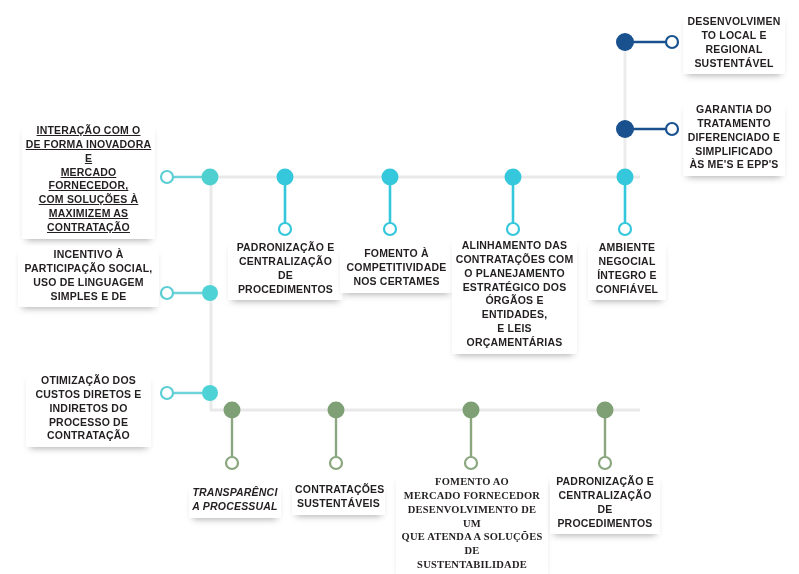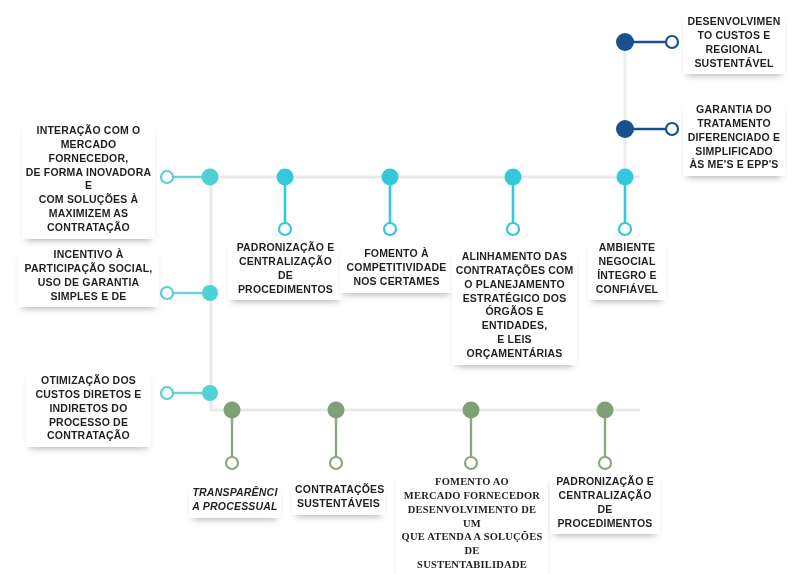--- a/index.html
+++ b/index.html
@@ -108,33 +108,33 @@
 
     <line x1="471" y1="410" x2="471" y2="463" stroke="#8aa77f" stroke-width="2.4"></line>
     <circle cx="471" cy="410" r="8.5" fill="#7fa074"></circle>
     <circle cx="471" cy="463" r="6" fill="#ffffff" stroke="#8aa77f" stroke-width="2.2"></circle>
 
     <line x1="605" y1="410" x2="605" y2="463" stroke="#8aa77f" stroke-width="2.4"></line>
     <circle cx="605" cy="410" r="8.5" fill="#7fa074"></circle>
     <circle cx="605" cy="463" r="6" fill="#ffffff" stroke="#8aa77f" stroke-width="2.2"></circle>
   </svg>
 
-  <div class="label lbl-left" style="left:22px; top:122px; width:133px;">
+  <div class="label lbl-left" style="left:22px; top:122px; width:133px;text-decoration:underline;">
     <span>INTERAÇÃO COM O</span>
+    <span>DE FORMA INOVADORA E</span>
     <span>MERCADO FORNECEDOR,</span>
-    <span>DE FORMA INOVADORA E</span>
     <span>COM SOLUÇÕES À</span>
     <span>MAXIMIZEM AS</span>
     <span>CONTRATAÇÃO</span>
   </div>
 
   <div class="label lbl-left" style="left:18px; top:246px; width:141px;">
     <span>INCENTIVO À</span>
     <span>PARTICIPAÇÃO SOCIAL,</span>
-    <span>USO DE GARANTIA</span>
+    <span>USO DE LINGUAGEM</span>
     <span>SIMPLES E DE</span>
   </div>
 
   <div class="label lbl-left" style="left:26px; top:372px; width:125px;">
     <span>OTIMIZAÇÃO DOS</span>
     <span>CUSTOS DIRETOS E</span>
     <span>INDIRETOS DO</span>
     <span>PROCESSO DE</span>
     <span>CONTRATAÇÃO</span>
   </div>
@@ -145,40 +145,40 @@
     <span>DE</span>
     <span>PROCEDIMENTOS</span>
   </div>
 
   <div class="label lbl-mid" style="left:340px; top:245px; width:113px;">
     <span>FOMENTO À</span>
     <span>COMPETITIVIDADE</span>
     <span>NOS CERTAMES</span>
   </div>
 
-  <div class="label lbl-mid" style="left:452px; top:248px; width:125px;">
+  <div class="label lbl-mid" style="left:452px; top:237px; width:125px;">
     <span>ALINHAMENTO DAS</span>
     <span>CONTRATAÇÕES COM</span>
     <span>O PLANEJAMENTO</span>
     <span>ESTRATÉGICO DOS</span>
     <span>ÓRGÃOS E ENTIDADES,</span>
     <span>E LEIS</span>
     <span>ORÇAMENTÁRIAS</span>
   </div>
 
   <div class="label lbl-mid" style="left:588px; top:239px; width:78px;">
     <span>AMBIENTE</span>
     <span>NEGOCIAL</span>
     <span>ÍNTEGRO E</span>
     <span>CONFIÁVEL</span>
   </div>
 
   <div class="label lbl-navy" style="left:683px; top:13px; width:102px;">
     <span>DESENVOLVIMEN</span>
-    <span>TO CUSTOS E</span>
+    <span>TO LOCAL E</span>
     <span>REGIONAL</span>
     <span>SUSTENTÁVEL</span>
   </div>
 
   <div class="label lbl-navy" style="left:683px; top:101px; width:102px;">
     <span>GARANTIA DO</span>
     <span>TRATAMENTO</span>
     <span>DIFERENCIADO E</span>
     <span>SIMPLIFICADO</span>
     <span>ÀS ME'S E EPP'S</span>

